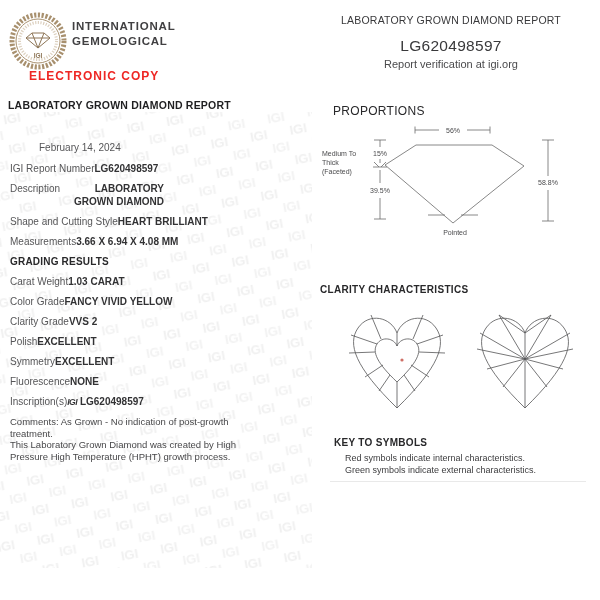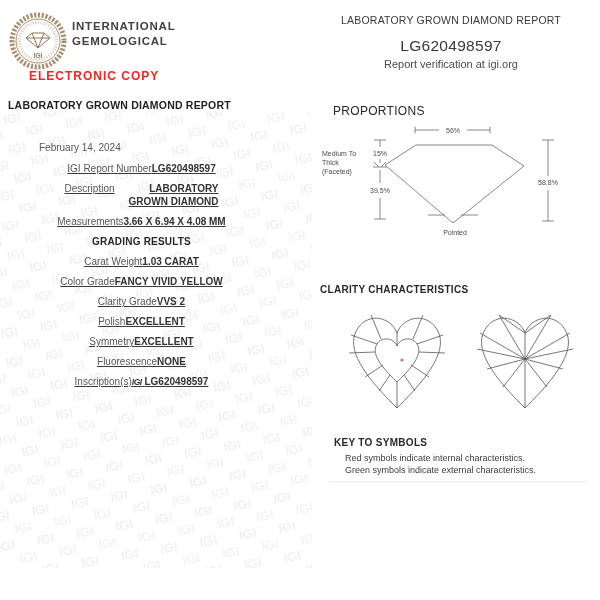--- a/index.html
+++ b/index.html
@@ -24,27 +24,27 @@
 
   
   .hdr-right { position:absolute; left:320px; top:14px; width:262px; text-align:center; z-index:1; }
   .hr-title { font-size:10.5px; color:#39393b; letter-spacing:0.2px; margin-bottom:11px; }
   .hr-number { font-size:15.5px; color:#39393b; letter-spacing:0.3px; margin-bottom:3px; }
   .hr-verify { font-size:11px; color:#4a4a4c; }
 
   
   .date { position:absolute; left:10px; top:142px; font-size:10px; color:#565658; z-index:1;margin-left:29px; }
   .left-body { position:absolute; left:10px; top:162px; width:263px; z-index:1; }
-  .row { display:flex; justify-content:center; align-items:flex-start;
-    margin-bottom:7px; font-size:10px; line-height:13px;text-decoration:underline; }
+  .row { display:flex; justify-content:flex-start; align-items:flex-start;
+    margin-bottom:7px; font-size:10px; line-height:13px; }
   .lbl { color:#565658; }
   .val { font-weight:bold; color:#323234; text-align:right; max-width:160px; }
   .val-narrow { max-width:104px; }
   .sec-title { font-size:10px; font-weight:bold; color:#28282a; letter-spacing:0.2px;
-    line-height:13px; margin-bottom:7px;text-align:center; }
+    line-height:13px; margin-bottom:7px; }
   .insc-mark { font-style:italic; font-size:8.5px; letter-spacing:-0.5px; font-weight:bold; }
   .comments { margin-top:3px; font-size:9.5px; line-height:11.5px; color:#48484a; }
 
   
   .prop-title { position:absolute; left:333px; top:104px; font-size:12px; font-weight:normal;
     letter-spacing:0.3px; color:#28282a; z-index:1; }
   #prop-svg { position:absolute; left:318px; top:122px; z-index:1; }
   .clarity-title { position:absolute; left:320px; top:284px; font-size:10px; font-weight:bold;
     letter-spacing:0.3px; color:#28282a; z-index:1; }
   #hearts-svg { position:absolute; left:335px; top:303px; z-index:1; }
@@ -107,20 +107,24 @@
   <div class="left-body">
     <div class="row">
       <span class="lbl">IGI Report Number</span>
       <span class="val">LG620498597</span>
     </div>
     <div class="row">
       <span class="lbl">Description</span>
       <span class="val val-narrow">LABORATORY GROWN DIAMOND</span>
     </div>
     <div class="row">
+      <span class="lbl">Shape and Cutting Style</span>
+      <span class="val">HEART BRILLIANT</span>
+    </div>
+    <div class="row">
       <span class="lbl">Measurements</span>
       <span class="val">3.66 X 6.94 X 4.08 MM</span>
     </div>
 
     <div class="sec-title">GRADING RESULTS</div>
     <div class="row">
       <span class="lbl">Carat Weight</span>
       <span class="val">1.03 CARAT</span>
     </div>
     <div class="row">
@@ -142,20 +146,24 @@
     </div>
     <div class="row">
       <span class="lbl">Fluorescence</span>
       <span class="val">NONE</span>
     </div>
     <div class="row">
       <span class="lbl">Inscription(s)</span>
       <span class="val"><span class="insc-mark">IGI</span> <span>LG620498597</span></span>
     </div>
 
+    <div class="comments">
+      <div>Comments: As Grown - No indication of post-growth treatment.</div>
+      <div>This Laboratory Grown Diamond was created by High Pressure High Temperature (HPHT) growth process.</div>
+    </div>
   </div>
 
   <div class="prop-title">PROPORTIONS</div>
   <svg id="prop-svg" width="272" height="122" viewBox="0 0 272 122">
     <g class="diag-line">
       <polygon points="98,23 174,23 206,44 135,101 67,43"></polygon>
       <line x1="110" y1="93" x2="127" y2="93"></line>
       <line x1="143" y1="93" x2="160" y2="93"></line>
     </g>
     <g class="diag-line">

